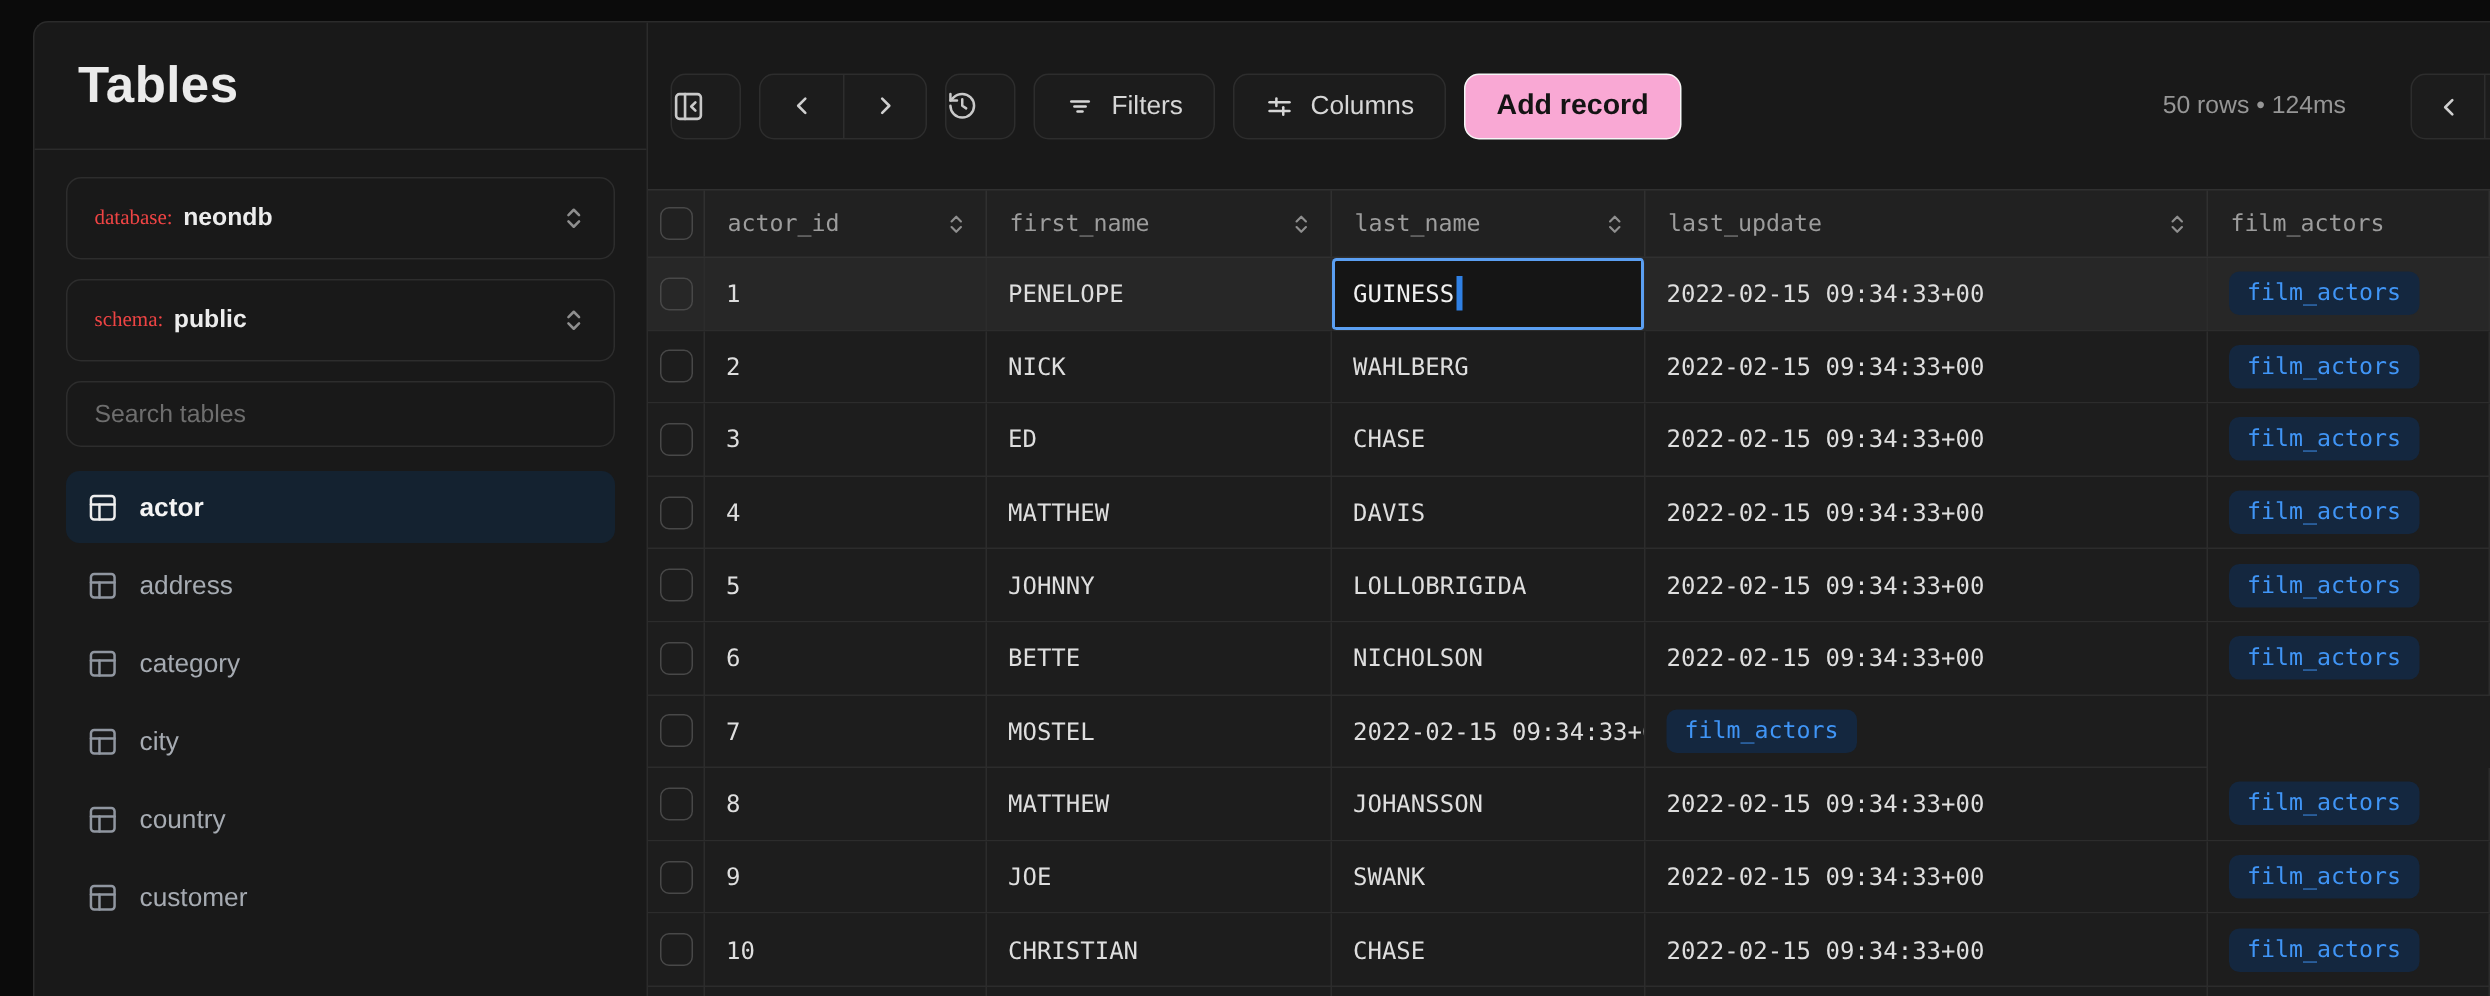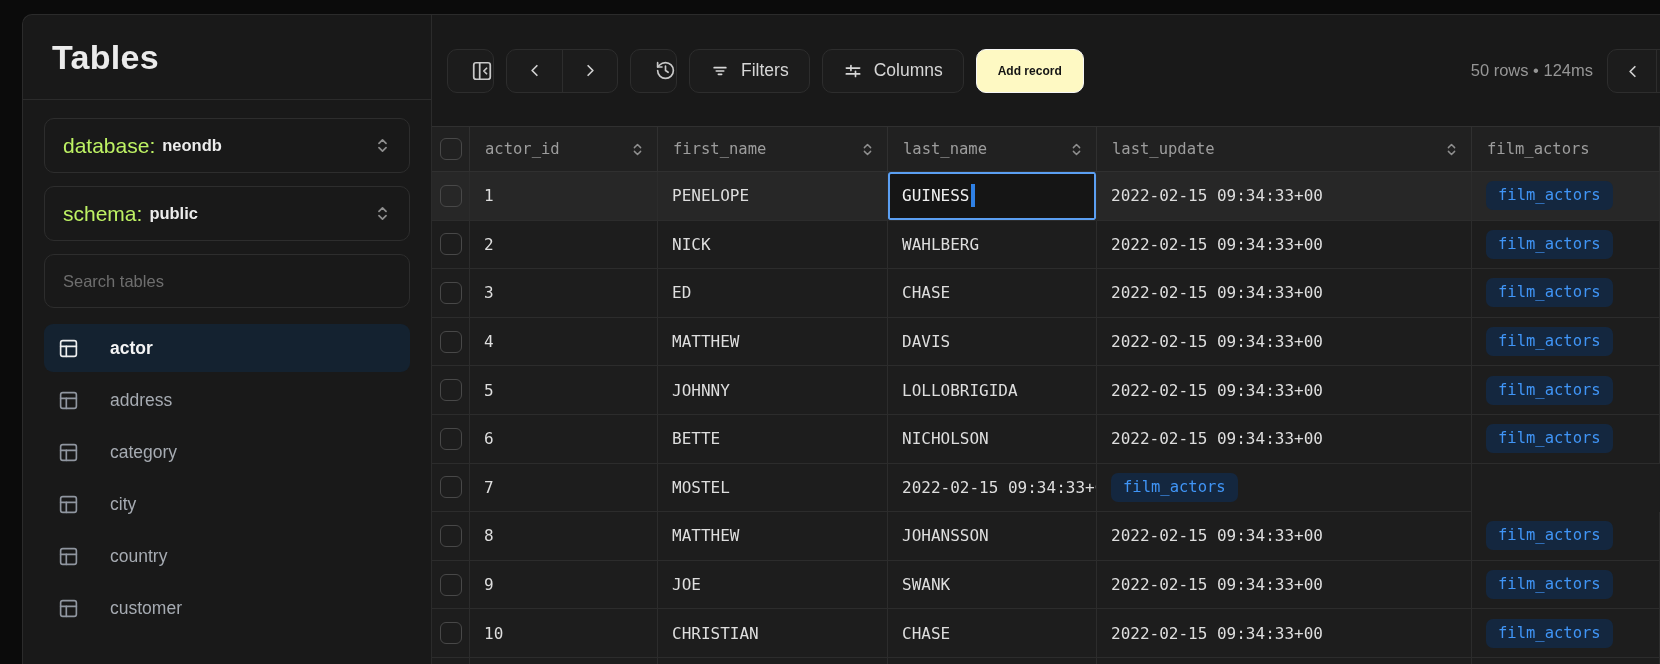--- a/index.html
+++ b/index.html
@@ -35,54 +35,54 @@
   
   .sidebar{ width:409px; flex:none; border-right:1px solid var(--border); display:flex; flex-direction:column; }
   .sidebar-header{ height:85px; flex:none; display:flex; align-items:center; padding-left:29px; border-bottom:1px solid var(--border); }
   .sidebar-title{ font-size:34px; font-weight:700; color:#ebebeb; letter-spacing:.3px; }
   .sidebar-body{ padding:18px 21px 0 21px; display:flex; flex-direction:column; }
   .select-box{
     height:55px; border:1px solid #2d2d2d; border-radius:10px;
     display:flex; align-items:center; padding:0 18px; margin-bottom:13px; cursor:pointer;
     background:transparent;
   }
-  .select-label{ color:#bef264; font-size:21px; }
+  .select-label{ color:#ef4444; font-size:14px;font-family:Liberation Serif, serif; }
   .select-value{ color:#ececec; font-size:16.5px; font-weight:600; margin-left:7px; }
   .unfold-icon{ margin-left:auto; color:#8e8e8e; display:flex; }
   .search-box{
-    height:54px; border:1px solid #2d2d2d; border-radius:10px;
+    height:44px; border:1px solid #2d2d2d; border-radius:10px;
     display:flex; align-items:center; padding:0 18px; background:transparent;
   }
   .search-box input{
     background:transparent; border:none; outline:none; width:100%;
     color:#e8e8e8; font-size:16.5px; font-family:"Liberation Sans",sans-serif;
   }
   .search-box input::placeholder{ color:#6e6e6e; }
   .tables-list{ margin-top:16px; display:flex; flex-direction:column; gap:4px; }
   .table-item{
-    height:48px; border-radius:9px; display:flex; align-items:center; gap:31px;
+    height:48px; border-radius:9px; display:flex; align-items:center; gap:14px;
     padding:0 14px; color:#a6abb2; font-size:17.5px; font-weight:500; cursor:pointer;
   }
   .table-item .tbl-icon{ display:flex; color:#9096a0; }
   .table-item.selected{ background:var(--selected-bg); color:#f4f4f4; font-weight:700; }
   .table-item.selected .tbl-icon{ color:#eeeeee; }
   
   .main{ flex:1; min-width:0; display:flex; flex-direction:column; }
   .toolbar{ height:111px; flex:none; display:flex; align-items:center; padding-left:15px; gap:12px; position:relative; }
   .tbtn{
     height:44px; border:1px solid #2d2d2d; border-radius:10px; background:#1c1c1c;
-    display:flex; align-items:center; justify-content:flex-end; color:#c9c9c9; cursor:pointer;
+    display:flex; align-items:center; justify-content:flex-start; color:#c9c9c9; cursor:pointer;
   }
   .icon-btn{ width:47px; }
   .btn-group{ height:44px; border:1px solid #2d2d2d; border-radius:10px; background:#1c1c1c; display:flex; overflow:hidden; }
   .btn-group .seg{ width:55px; display:flex; align-items:center; justify-content:center; color:#cfcfcf; cursor:pointer; }
   .btn-group .seg + .seg{ border-left:1px solid #2d2d2d; }
   .label-btn{ padding:0 20px; gap:11px; font-size:17.5px; color:#d6d6d6; font-weight:500; }
-  .add-btn{ background:#fef9c3; border-color:#f6f6f6; color:#141414; font-weight:600; padding:0 21px; font-size:12px; border-radius:10px; }
-  .stats{ margin-left:auto; margin-right:67px; color:#969696; font-size:16.5px; white-space:nowrap; }
+  .add-btn{ background:#f9a8d4; border-color:#f6f6f6; color:#141414; font-weight:600; padding:0 21px; font-size:19px; border-radius:10px; }
+  .stats{ margin-left:auto; margin-right:96px; color:#969696; font-size:16.5px; white-space:nowrap; }
   .collapse-btn{ position:absolute; top:34px; right:-51px; width:104px; height:44px; border:1px solid #2d2d2d; border-radius:10px; background:#1c1c1c; display:flex; overflow:hidden; }
   .collapse-btn .seg{ width:48px; display:flex; align-items:center; justify-content:center; color:#cfcfcf; cursor:pointer; }
   .collapse-btn .seg + .seg{ border-left:1px solid #2d2d2d; flex:1; }
   
   .cols{ display:grid; grid-template-columns:38px 188px 230px 209px 375px minmax(0,1fr); }
   .grid-head{ height:46px; flex:none; background:var(--header-bg); border-top:1px solid #303030; border-bottom:1px solid #303030; }
   .th{
     display:flex; align-items:center; padding:0 12px 0 15px; border-right:1px solid #303030;
     color:#9d9d9d; font-family:"DejaVu Sans Mono",monospace; font-size:15.5px; cursor:pointer;
     overflow:hidden; white-space:nowrap;

